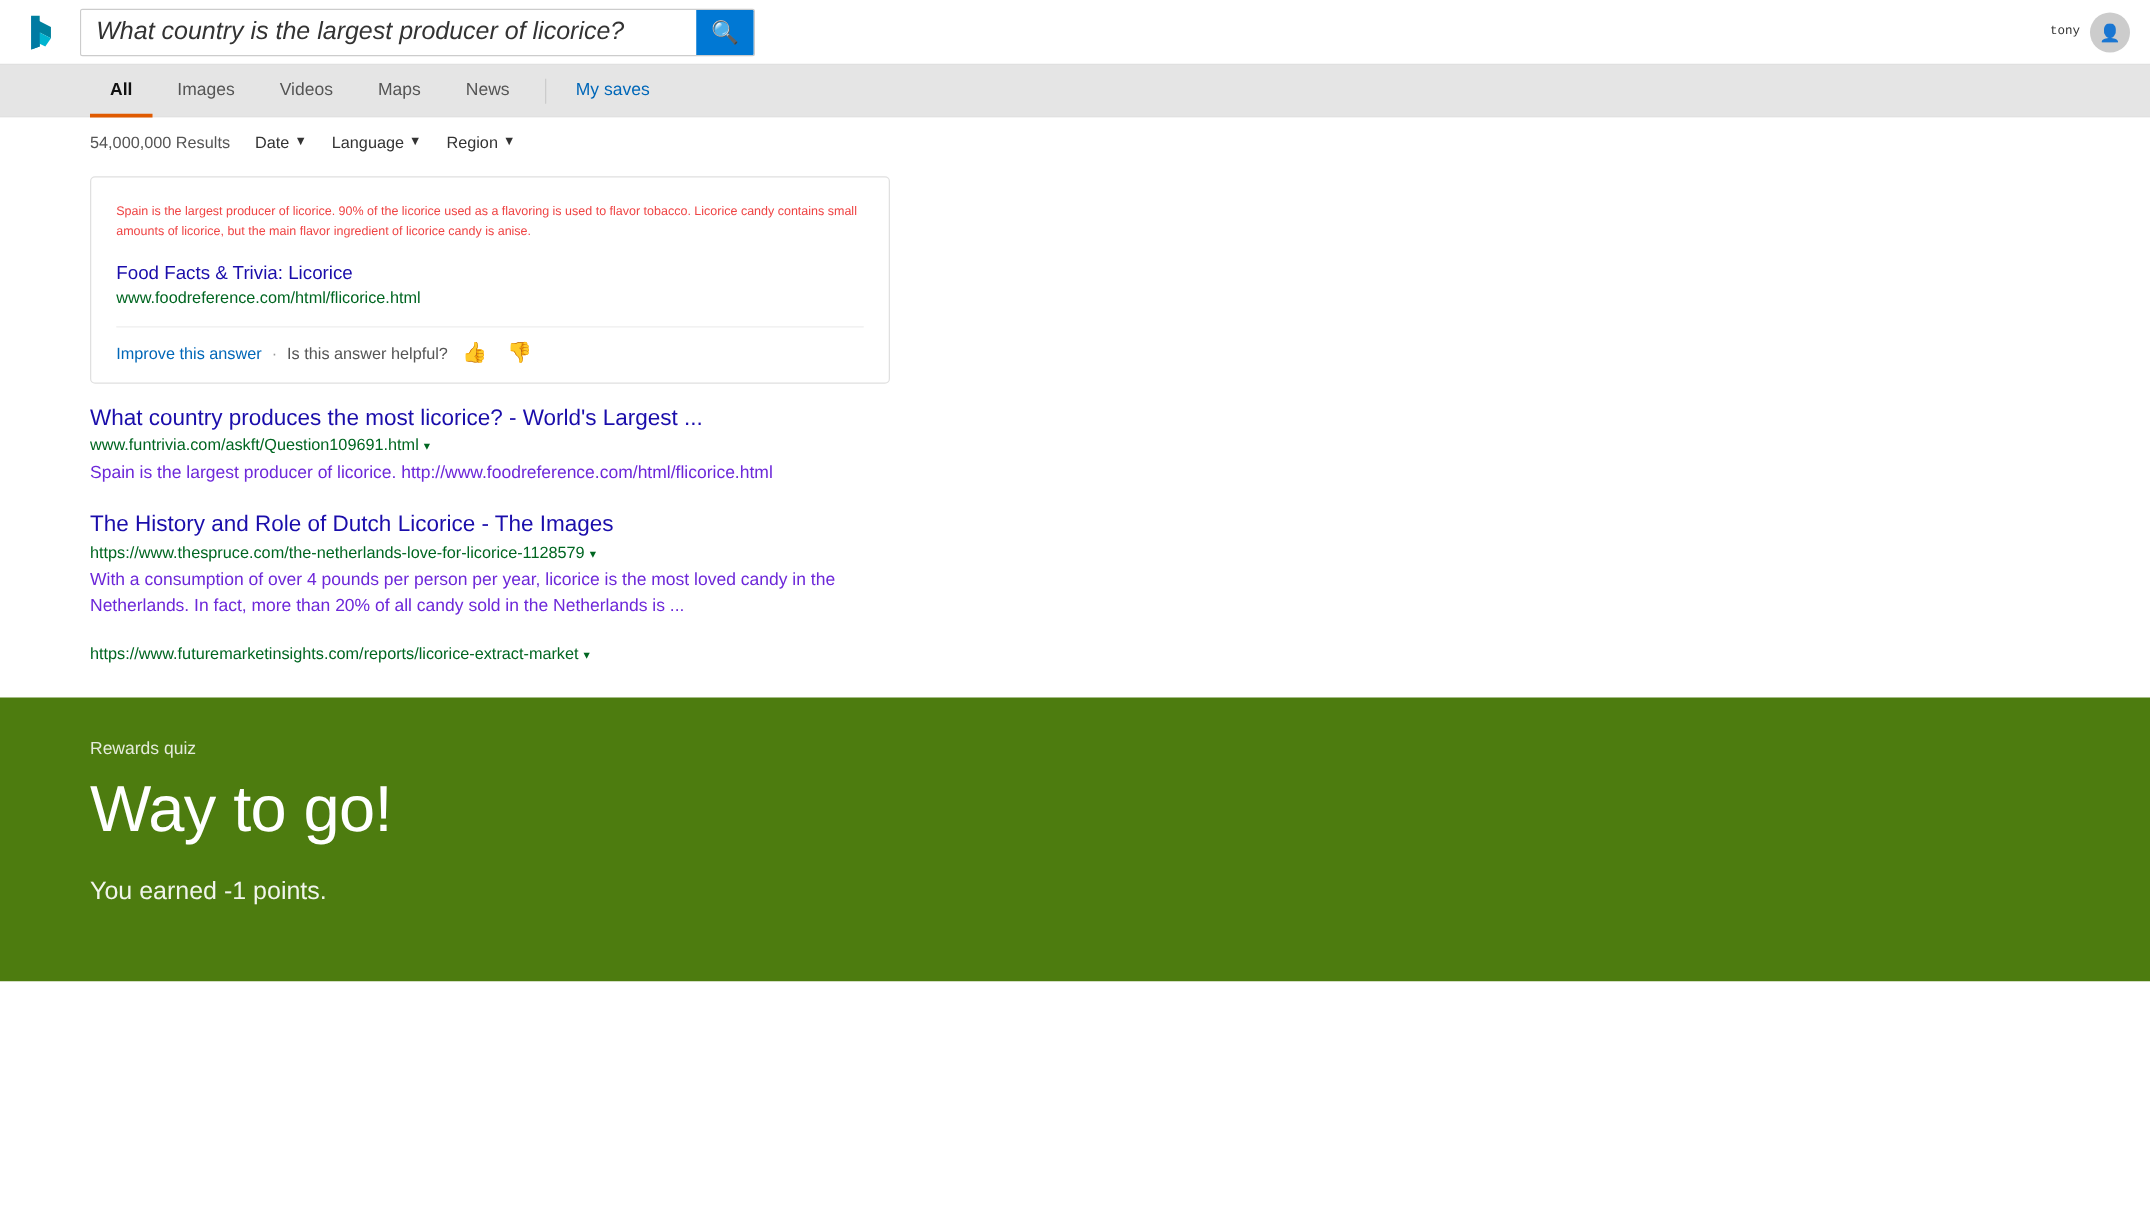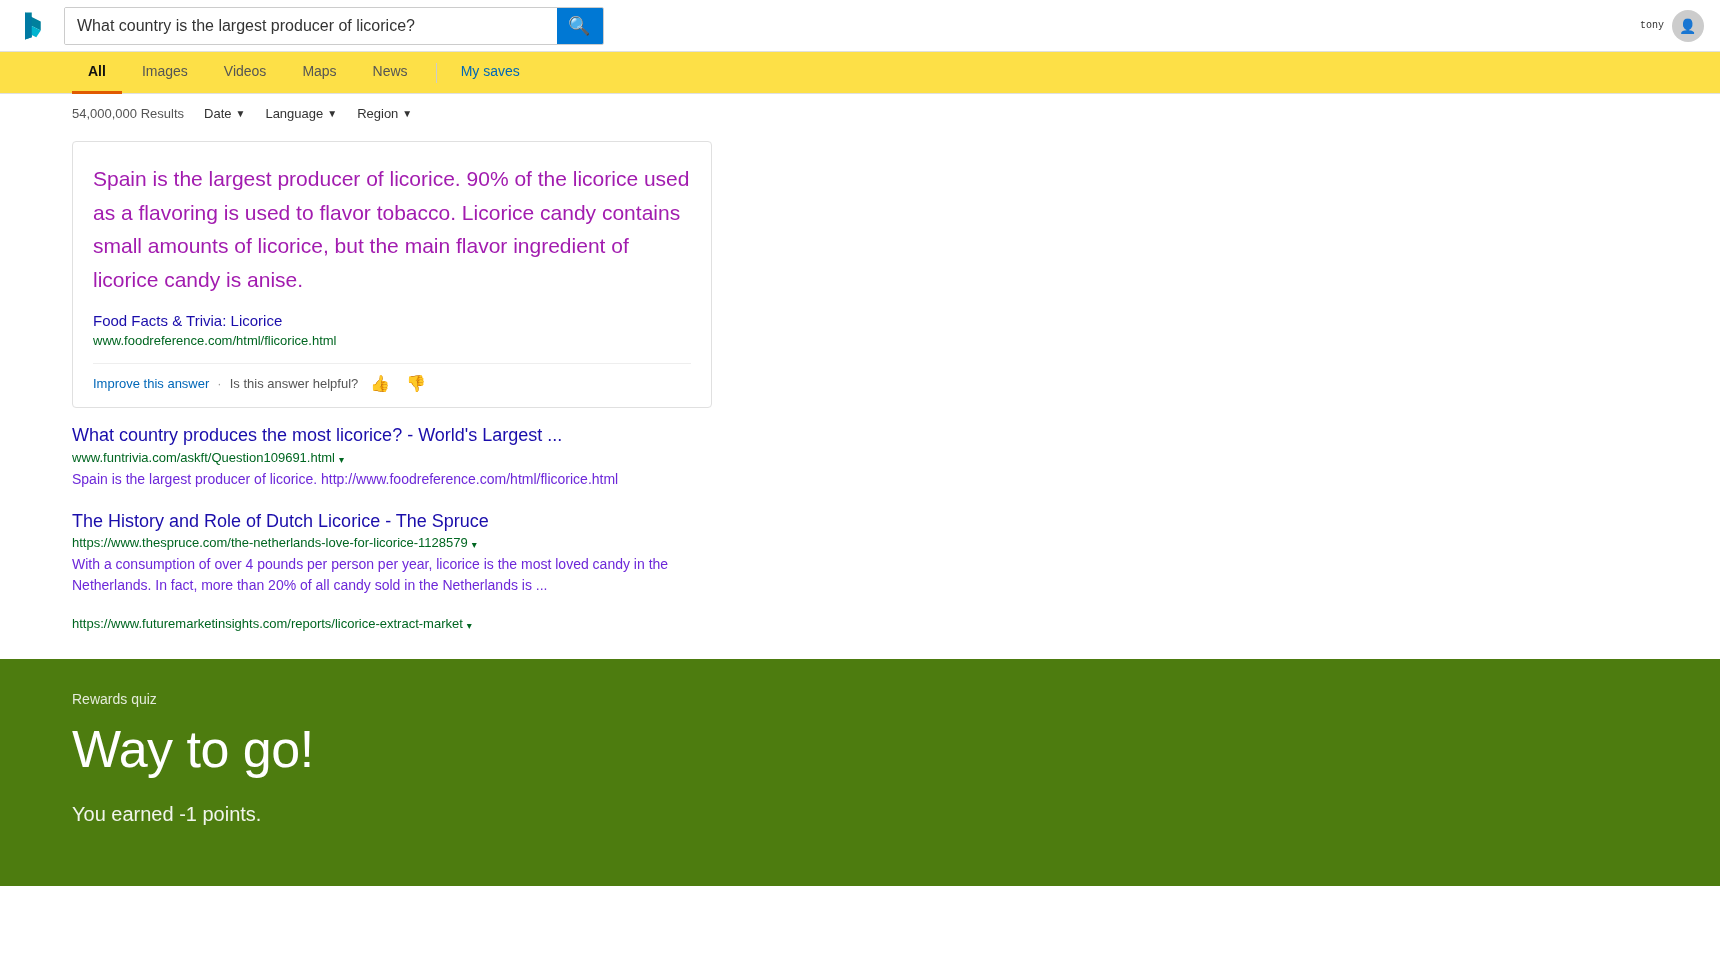--- a/index.html
+++ b/index.html
@@ -26,24 +26,25 @@
       border: 1px solid #ccc;
       border-radius: 2px;
       overflow: hidden;
       width: 540px;
       height: 38px;
     }
     .search-input {
       flex: 1;
       border: none;
       outline: none;
-      font-size: 16px;
+      font-size: 20px;
       padding: 0 12px;
       color: #333;
       height: 100%;
+      font-style: italic;
     }
     .search-button {
       background: #0078d4;
       border: none;
       width: 46px;
       height: 38px;
       cursor: pointer;
       display: flex;
       align-items: center;
       justify-content: center;
@@ -72,21 +73,21 @@
       font-size: 14px;
       color: #555;
     }
 
     
     .nav-tabs {
       display: flex;
       align-items: center;
       padding: 0 72px;
       border-bottom: 1px solid #e0e0e0;
-      background: #fde047;
+      background: #e5e5e5;
       height: 42px;
       gap: 0;
     }
     .nav-tab {
       padding: 10px 16px;
       font-size: 14px;
       color: #555;
       cursor: pointer;
       text-decoration: none;
       display: flex;
@@ -150,22 +151,22 @@
     
     .answer-box {
       border: 1px solid #e0e0e0;
       border-radius: 4px;
       padding: 20px 20px 14px 20px;
       margin-top: 8px;
       margin-bottom: 16px;
       background: #fff;
     }
     .answer-text {
-      font-size: 21px;
-      color: #a21caf;
+      font-size: 10px;
+      color: #ef4444;
       line-height: 1.6;
       margin-bottom: 16px;
     }
     .answer-source-title {
       color: #1a0dab;
       font-size: 15px;
       text-decoration: none;
       display: block;
       margin-bottom: 2px;
     }
@@ -332,21 +333,21 @@
     <div class="search-result">
       <a class="result-title" href="#">What country produces the most licorice? - World's Largest ...</a>
       <div class="result-url">
         <span class="result-url-text">www.funtrivia.com/askft/Question109691.html</span>
         <span class="result-arrow">▾</span>
       </div>
       <p class="result-snippet">Spain is the largest producer of licorice. http://www.foodreference.com/html/flicorice.html</p>
     </div>
 
     <div class="search-result">
-      <a class="result-title" href="#">The History and Role of Dutch Licorice - The Spruce</a>
+      <a class="result-title" href="#">The History and Role of Dutch Licorice - The Images</a>
       <div class="result-url">
         <span class="result-url-text">https://www.thespruce.com/the-netherlands-love-for-licorice-1128579</span>
         <span class="result-arrow">▾</span>
       </div>
       <p class="result-snippet">With a consumption of over 4 pounds per person per year, licorice is the most loved candy in the Netherlands. In fact, more than 20% of all candy sold in the Netherlands is ...</p>
     </div>
 
     <div class="search-result">
       <div class="result-url">
         <span class="result-url-text">https://www.futuremarketinsights.com/reports/licorice-extract-market</span>

